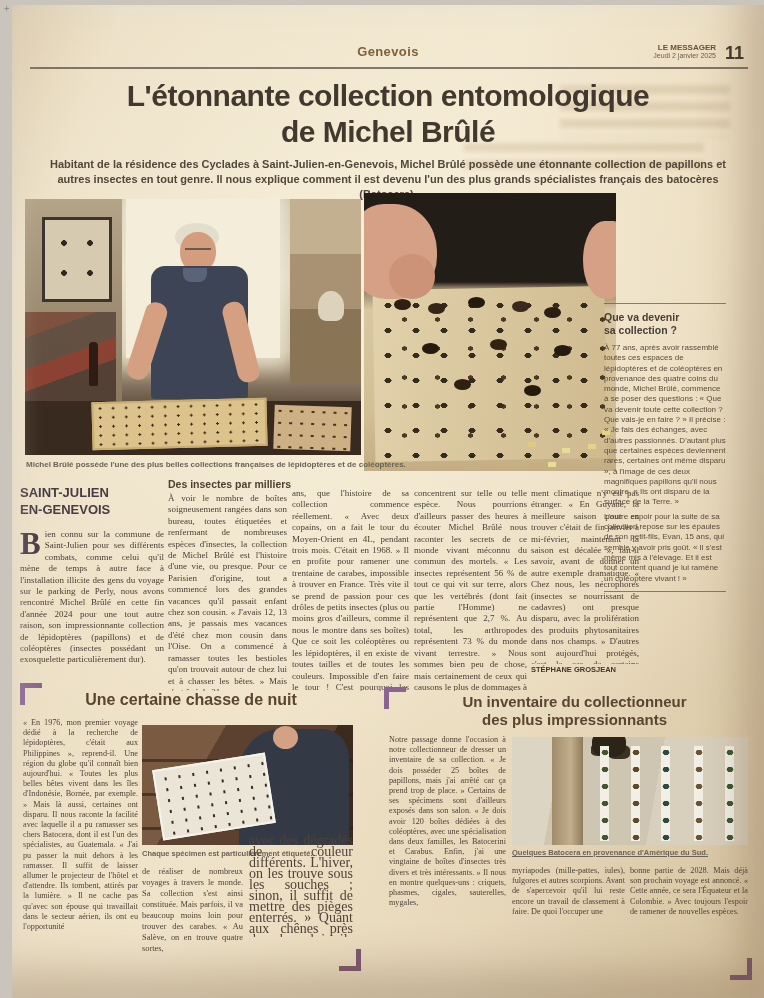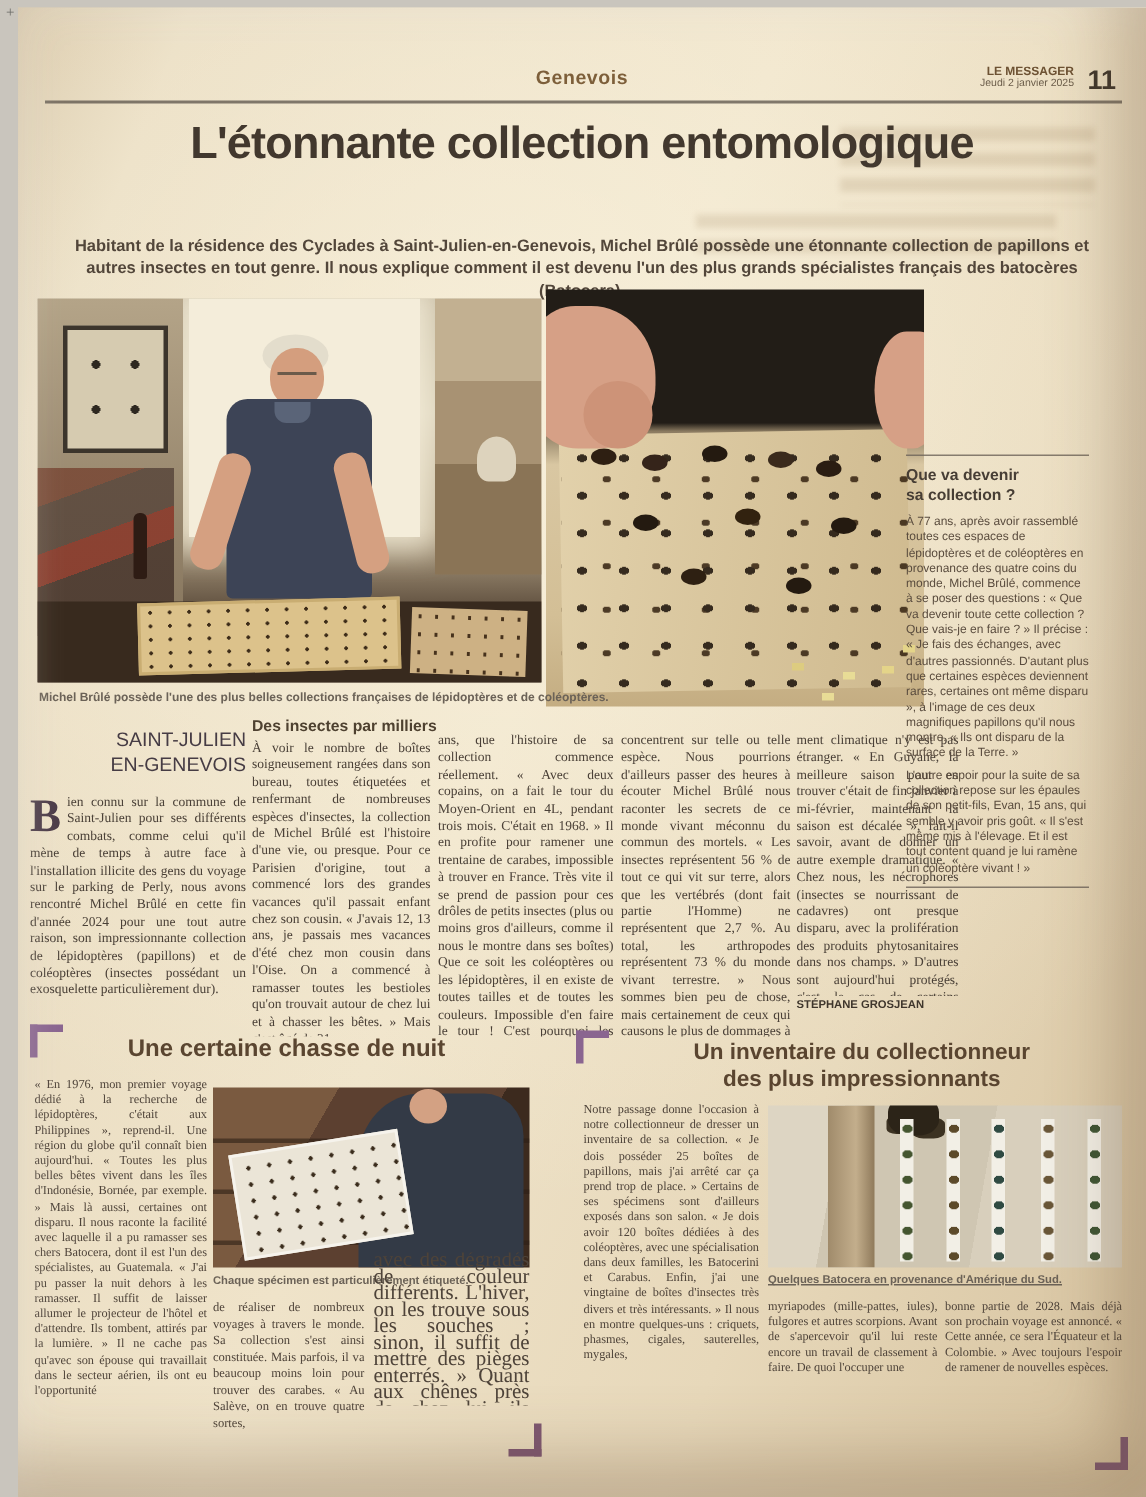--- a/index.html
+++ b/index.html
@@ -100,20 +100,21 @@
       <div style="font-size:7px;color:#6b5d4a;">Jeudi 2 janvier 2025</div>
     </div>
     <div class="abs sans" style="right:20px;top:38px;font-weight:bold;font-size:18px;color:#3f362c;">11</div>
     <div class="abs rule" style="left:18px;right:16px;top:62px;"></div>
 
     <div class="abs ghost" style="right:34px;top:80px;width:170px;height:52px;"></div>
     <div class="abs ghost" style="right:60px;top:138px;width:240px;height:26px;"></div>
 
     <div class="abs sans" style="left:20px;right:20px;top:73px;text-align:center;font-weight:bold;font-size:30px;line-height:36px;letter-spacing:-.5px;color:#42382e;">
       <div>L'étonnante collection entomologique</div>
+      <div>de Michel Brûlé</div>
     </div>
     <div class="abs sans" style="left:24px;width:704px;top:152px;font-size:11px;line-height:15px;font-weight:600;color:#52463a;text-align:center;">Habitant de la résidence des Cyclades à Saint-Julien-en-Genevois, Michel Brûlé possède une étonnante collection de papillons et autres insectes en tout genre. Il nous explique comment il est devenu l'un des plus grands spécialistes français des batocères (Batocera).</div>
 
     <div class="abs photo p1" style="left:13px;top:194px;width:336px;height:256px;">
       <div class="abs window"></div>
       <div class="abs leftwall"></div>
       <div class="abs frame"></div>
       <div class="abs clutter"></div>
       <div class="abs bottle"></div>
       <div class="abs rightshelf"></div>
@@ -135,21 +136,21 @@
       <div class="abs dots"></div>
       <div class="abs big"></div>
       <div class="abs hand-l"></div>
       <div class="abs fist"></div>
       <div class="abs hand-r"></div>
       <div class="abs labels"></div>
     </div>
 
     <div class="abs caption" style="left:14px;top:455px;width:520px;font-weight:600;font-size:8px;">Michel Brûlé possède l'une des plus belles collections françaises de lépidoptères et de coléoptères.</div>
 
-    <div class="abs sans" style="left:8px;top:479px;width:144px;text-align:right;font-weight:normal;font-size:13px;line-height:17px;color:#463c44;">
+    <div class="abs sans" style="left:8px;top:479px;width:144px;text-align:left;font-weight:bold;font-size:13px;line-height:17px;color:#463c44;">
       <div>SAINT-JULIEN</div>
       <div>EN-GENEVOIS</div>
     </div>
     <div class="abs just body-txt" style="left:8px;top:524px;width:144px;height:164px;">
       <span class="dropcap">B</span><span>ien connu sur la commune de Saint-Julien pour ses différents combats, comme celui qu'il mène de temps à autre face à l'installation illicite des gens du voyage sur le parking de Perly, nous avons rencontré Michel Brûlé en cette fin d'année 2024 pour une tout autre raison, son impressionnante collection de lépidoptères (papillons) et de coléoptères (insectes possédant un exosquelette particulièrement dur).</span>
     </div>
 
     <div class="abs sans" style="left:156px;top:473px;width:125px;font-weight:bold;font-size:10.5px;color:#4e4130;">Des insectes par milliers</div>
     <div class="abs just body-txt" style="left:156px;top:488px;width:119px;height:198px;">À voir le nombre de boîtes soigneusement rangées dans son bureau, toutes étiquetées et renfermant de nombreuses espèces d'insectes, la collection de Michel Brûlé est l'histoire d'une vie, ou presque. Pour ce Parisien d'origine, tout a commencé lors des grandes vacances qu'il passait enfant chez son cousin. « J'avais 12, 13 ans, je passais mes vacances d'été chez mon cousin dans l'Oise. On a commencé à ramasser toutes les bestioles qu'on trouvait autour de chez lui et à chasser les bêtes. » Mais c'est âgé de 21</div>
     <div class="abs just body-txt" style="left:280px;top:483px;width:117px;height:203px;">ans, que l'histoire de sa collection commence réellement. « Avec deux copains, on a fait le tour du Moyen-Orient en 4L, pendant trois mois. C'était en 1968. » Il en profite pour ramener une trentaine de carabes, impossible à trouver en France. Très vite il se prend de passion pour ces drôles de petits insectes (plus ou moins gros d'ailleurs, comme il nous le montre dans ses boîtes) Que ce soit les coléoptères ou les lépidoptères, il en existe de toutes tailles et de toutes les couleurs. Impossible d'en faire le tour ! C'est pourquoi les collectionneurs se</div>

